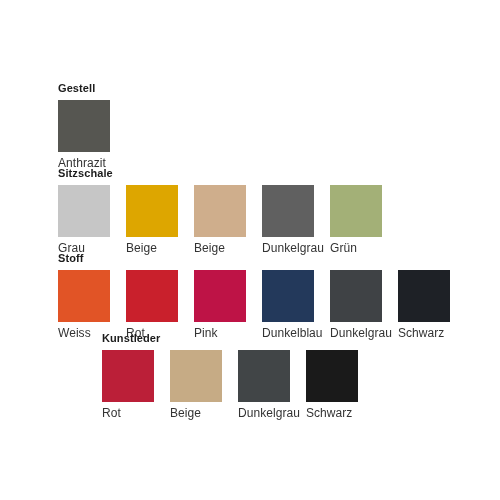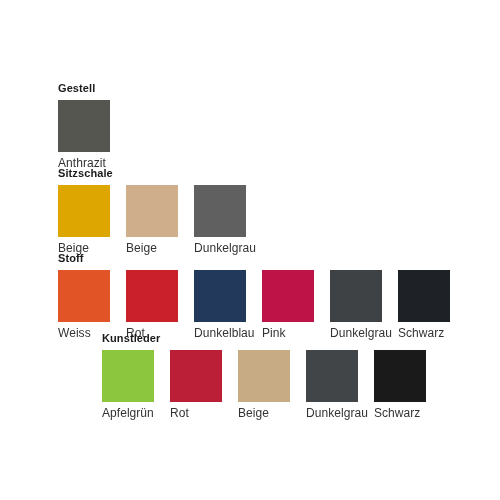--- a/index.html
+++ b/index.html
@@ -75,71 +75,75 @@
         <span class="swatch-chip" style="background-color: rgb(86, 86, 81);"></span>
         <span class="swatch-label">Anthrazit</span>
       </div>
     </div>
   </div>
 
   <div class="group" id="group-sitzschale">
     <div class="group-title">Sitzschale</div>
     <div class="swatch-row">
       <div class="swatch-cell">
+        <span class="swatch-chip" style="background-color: rgb(198, 198, 198);"></span>
+        <span class="swatch-label">Grau</span>
+      </div>
+      <div class="swatch-cell">
         <span class="swatch-chip" style="background-color: rgb(221, 166, 0);"></span>
         <span class="swatch-label">Beige</span>
       </div>
       <div class="swatch-cell">
         <span class="swatch-chip" style="background-color: rgb(207, 174, 140);"></span>
         <span class="swatch-label">Beige</span>
       </div>
       <div class="swatch-cell">
         <span class="swatch-chip" style="background-color: rgb(96, 96, 96);"></span>
         <span class="swatch-label">Dunkelgrau</span>
+      </div>
+      <div class="swatch-cell">
+        <span class="swatch-chip" style="background-color: rgb(163, 176, 119);"></span>
+        <span class="swatch-label">Grün</span>
       </div>
     </div>
   </div>
 
   <div class="group" id="group-stoff">
     <div class="group-title">Stoff</div>
     <div class="swatch-row">
       <div class="swatch-cell">
         <span class="swatch-chip" style="background-color: rgb(225, 84, 38);"></span>
         <span class="swatch-label">Weiss</span>
       </div>
       <div class="swatch-cell">
         <span class="swatch-chip" style="background-color: rgb(201, 32, 44);"></span>
         <span class="swatch-label">Rot</span>
       </div>
       <div class="swatch-cell">
+        <span class="swatch-chip" style="background-color: rgb(190, 19, 70);"></span>
+        <span class="swatch-label">Pink</span>
+      </div>
+      <div class="swatch-cell">
         <span class="swatch-chip" style="background-color: rgb(35, 57, 91);"></span>
         <span class="swatch-label">Dunkelblau</span>
-      </div>
-      <div class="swatch-cell">
-        <span class="swatch-chip" style="background-color: rgb(190, 19, 70);"></span>
-        <span class="swatch-label">Pink</span>
       </div>
       <div class="swatch-cell">
         <span class="swatch-chip" style="background-color: rgb(63, 66, 69);"></span>
         <span class="swatch-label">Dunkelgrau</span>
       </div>
       <div class="swatch-cell">
         <span class="swatch-chip" style="background-color: rgb(30, 33, 38);"></span>
         <span class="swatch-label">Schwarz</span>
       </div>
     </div>
   </div>
 
   <div class="group" id="group-kunstleder">
     <div class="group-title">Kunstleder</div>
     <div class="swatch-row">
-      <div class="swatch-cell">
-        <span class="swatch-chip" style="background-color: rgb(140, 198, 62);"></span>
-        <span class="swatch-label">Apfelgrün</span>
-      </div>
       <div class="swatch-cell">
         <span class="swatch-chip" style="background-color: rgb(187, 31, 56);"></span>
         <span class="swatch-label">Rot</span>
       </div>
       <div class="swatch-cell">
         <span class="swatch-chip" style="background-color: rgb(198, 171, 133);"></span>
         <span class="swatch-label">Beige</span>
       </div>
       <div class="swatch-cell">
         <span class="swatch-chip" style="background-color: rgb(65, 69, 71);"></span>

